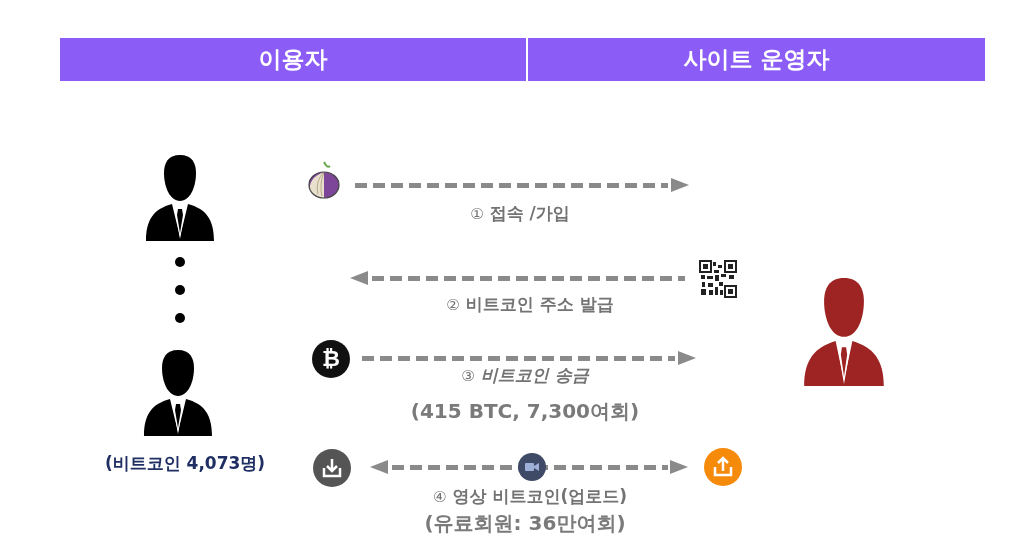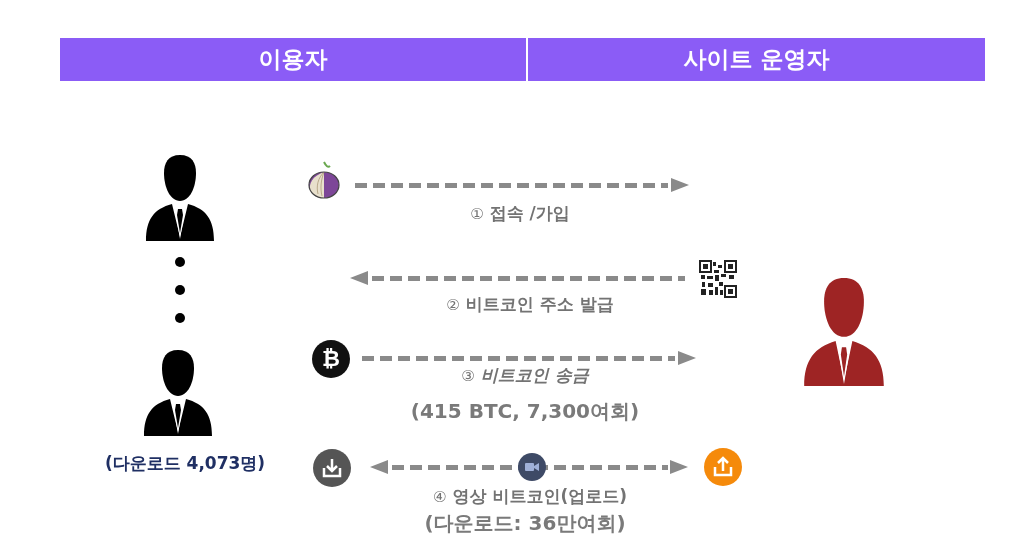--- a/index.html
+++ b/index.html
@@ -47,21 +47,21 @@
 <div class="dot" style="left:175px; top:257px;"></div>
 <div class="dot" style="left:175px; top:285px;"></div>
 <div class="dot" style="left:175px; top:313px;"></div>
 <svg class="person" style="left:138px; top:348px;" width="80" height="88" viewBox="0 0 80 88">
   <path d="M40 2 C28 2 24 10 24 20 C24 34 30 48 40 48 C50 48 56 34 56 20 C56 10 52 2 40 2 Z" fill="#000"></path>
   <path d="M6 88 C6 66 14 56 32 51 L40 84 L48 51 C66 56 74 66 74 88 Z" fill="#000"></path>
   <path d="M34 51 L40 58 L46 51 L40 86 Z" fill="#fff"></path>
   <path d="M38 56 L42 56 L43 62 L40 80 L37 62 Z" fill="#000"></path>
 </svg>
 <div class="users-caption" style="top:452px;">
-  <div>(다운로드 4,073명)</div>
+  <div>(비트코인 4,073명)</div>
 </div>
 
 <svg class="person" style="left:802px; top:276px;" width="84" height="110" viewBox="0 0 80 105">
   <path d="M40 2 C26 2 21 12 21 24 C21 42 28 58 40 58 C52 58 59 42 59 24 C59 12 54 2 40 2 Z" fill="#9e2424"></path>
   <path d="M2 105 C2 80 12 68 32 62 L40 100 L48 62 C68 68 78 80 78 105 Z" fill="#9e2424"></path>
   <path d="M33 62 L40 70 L47 62 L40 103 Z" fill="#fff"></path>
   <path d="M38 68 L42 68 L43 75 L40 96 L37 75 Z" fill="#9e2424"></path>
 </svg>
 
 <svg class="icon" style="left:306px; top:158px;" width="36" height="42" viewBox="0 0 36 42">
@@ -142,13 +142,13 @@
 </div>
 <div class="icon circle-icon" style="left:704px; top:448px; width:38px; height:38px; background:#f58a0b;">
   <svg width="22" height="22" viewBox="0 0 22 22">
     <path d="M3 11 L3 19 L19 19 L19 11" stroke="#fff" stroke-width="2.5" fill="none"></path>
     <path d="M11 15 L11 3 M6 7 L11 2 L16 7" stroke="#fff" stroke-width="2.5" fill="none"></path>
   </svg>
 </div>
 <div class="step-label" style="left:400px; top:485px; width:260px;">
   <span class="num">④</span><span>영상 비트코인(업로드)</span>
 </div>
-<div class="step-sub" style="left:415px; top:510px; width:220px;">(다운로드: 36만여회)</div>
+<div class="step-sub" style="left:415px; top:510px; width:220px;">(유료회원: 36만여회)</div>
 
 </body></html>

